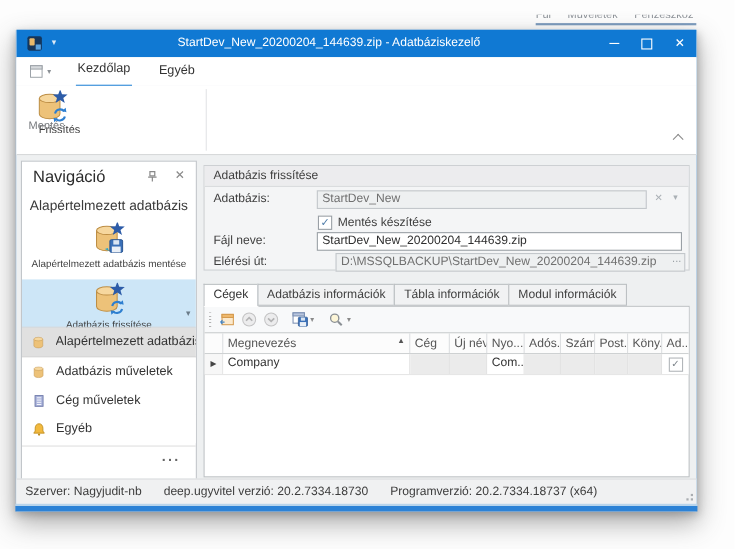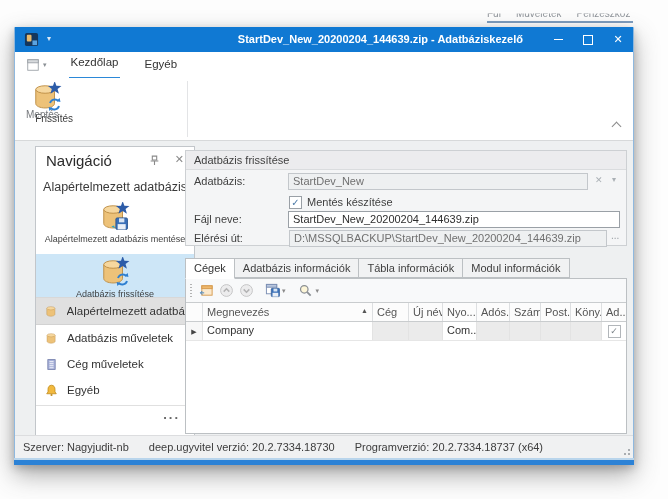--- a/index.html
+++ b/index.html
@@ -15,42 +15,42 @@
   
   .window{position:absolute;left:14px;top:27px;width:618px;height:438px;background:#eef0f1;
     border-left:1px solid #8fb8de;border-right:1px solid #8fb8de;border-radius:1px;
     box-shadow:0 10px 24px rgba(70,70,70,.45), 0 3px 8px rgba(0,0,0,.22);}
 
   
   .titlebar{position:absolute;left:0;top:0;right:0;height:25px;background:#1079d3;color:#fff;}
   .app-icon{position:absolute;left:9px;top:5px;width:15px;height:15px;}
   .qat-caret{position:absolute;left:32px;top:7px;font-size:8px;color:#dce9f5;}
   .win-title{position:absolute;left:60px;right:110px;top:0;height:25px;line-height:25px;
-    text-align:right;font-size:11px;white-space:nowrap;overflow:hidden;font-weight:bold;}
+    text-align:center;font-size:11px;white-space:nowrap;overflow:hidden;}
   .win-btns{position:absolute;right:0;top:0;height:25px;display:flex;}
   .wbtn{width:30px;height:25px;display:flex;align-items:center;justify-content:center;font-size:11px;color:#fff;}
   .g-min{width:9px;height:1px;background:#fff;display:inline-block;}
   .g-max{width:8px;height:8px;border:1px solid #fff;display:inline-block;}
 
   
   .ribbon-tabs{position:absolute;left:0;top:25px;right:0;height:26px;background:#fff;display:flex;align-items:center;}
   .app-menu{margin-left:11px;display:flex;align-items:center;gap:3px;}
   .rtab{margin-left:22px;padding:0 2px;height:26px;line-height:25px;font-size:11.5px;color:#333;}
   .rtab.active{border-bottom:2px solid #2b88d8;line-height:23px;}
   .ribbon-body{position:absolute;left:0;top:51px;right:0;height:62px;background:#fff;border-bottom:1px solid #d7d9da;}
   .big-btn{position:absolute;left:6px;top:2px;width:52px;height:50px;text-align:right;}
   .big-btn svg{display:block;margin:2px auto 1px auto;}
   .big-btn .lbl{font-size:10px;color:#3c3c3c;}
   .group-cap{position:absolute;left:11px;bottom:20px;font-size:10px;color:#76797d;}
   .rib-sep{position:absolute;left:172px;top:3px;bottom:3px;width:1px;background:#e3e4e6;}
   .collapse{position:absolute;right:12px;bottom:9px;width:8px;height:8px;}
   .chev-up{width:6px;height:6px;border-left:1.5px solid #8a8a8a;border-top:1.5px solid #8a8a8a;transform:rotate(45deg);}
 
   
-  .nav{position:absolute;left:20px;top:119px;width:160px;height:291px;background:#fff;border:1px solid #c2c6ca;box-sizing:border-box;}
+  .nav{position:absolute;left:4px;top:119px;width:160px;height:291px;background:#fff;border:1px solid #c2c6ca;box-sizing:border-box;}
   .nav-head{position:relative;height:28px;}
   .nav-title{position:absolute;left:10px;top:5px;font-size:15px;color:#2b2b2b;}
   .nav-pin{position:absolute;right:34px;top:8px;}
   .nav-x{position:absolute;right:10px;top:6px;color:#8a8a8a;font-size:11px;}
   .nav-section{margin-top:5px;text-align:center;font-size:12.5px;color:#3a3a3a;white-space:nowrap;overflow:hidden;}
   .nav-big{position:relative;margin-top:8px;height:44px;text-align:center;overflow:hidden;}
   .nav-big .cap{font-size:9px;color:#3f3f3f;margin-top:0;white-space:nowrap;overflow:hidden;}
   .nav-big.selected{background:#cde6f7;height:46px;}
   .nav-big.selected svg{margin-top:3px;}
   .sel-caret{position:absolute;right:5px;top:26px;font-size:8px;color:#6a7b88;}
@@ -285,21 +285,21 @@
         <div class="chklbl">Mentés készítése</div>
       </div>
 
       <div class="frow" style="top:60px;">
         <div class="flabel">Fájl neve:</div>
         <div class="fctl ena" style="left:102px;width:332px;">StartDev_New_20200204_144639.zip</div>
       </div>
 
       <div class="frow" style="top:79px;">
         <div class="flabel">Elérési út:</div>
-        <div class="fctl dis" style="left:103px;width:318px;">D:\MSSQLBACKUP\StartDev_New_20200204_144639.zip</div>
+        <div class="fctl dis" style="left:119px;width:318px;">D:\MSSQLBACKUP\StartDev_New_20200204_144639.zip</div>
         <div class="cbtn" style="left:425px;top:0;font-size:10px;color:#9aa0a5;">...</div>
       </div>
     </div>
 
     <div class="tpanel">
       <div class="tabstrip">
         <div class="tab active">Cégek</div>
         <div class="tab">Adatbázis információk</div>
         <div class="tab">Tábla információk</div>
         <div class="tab">Modul információk</div>

